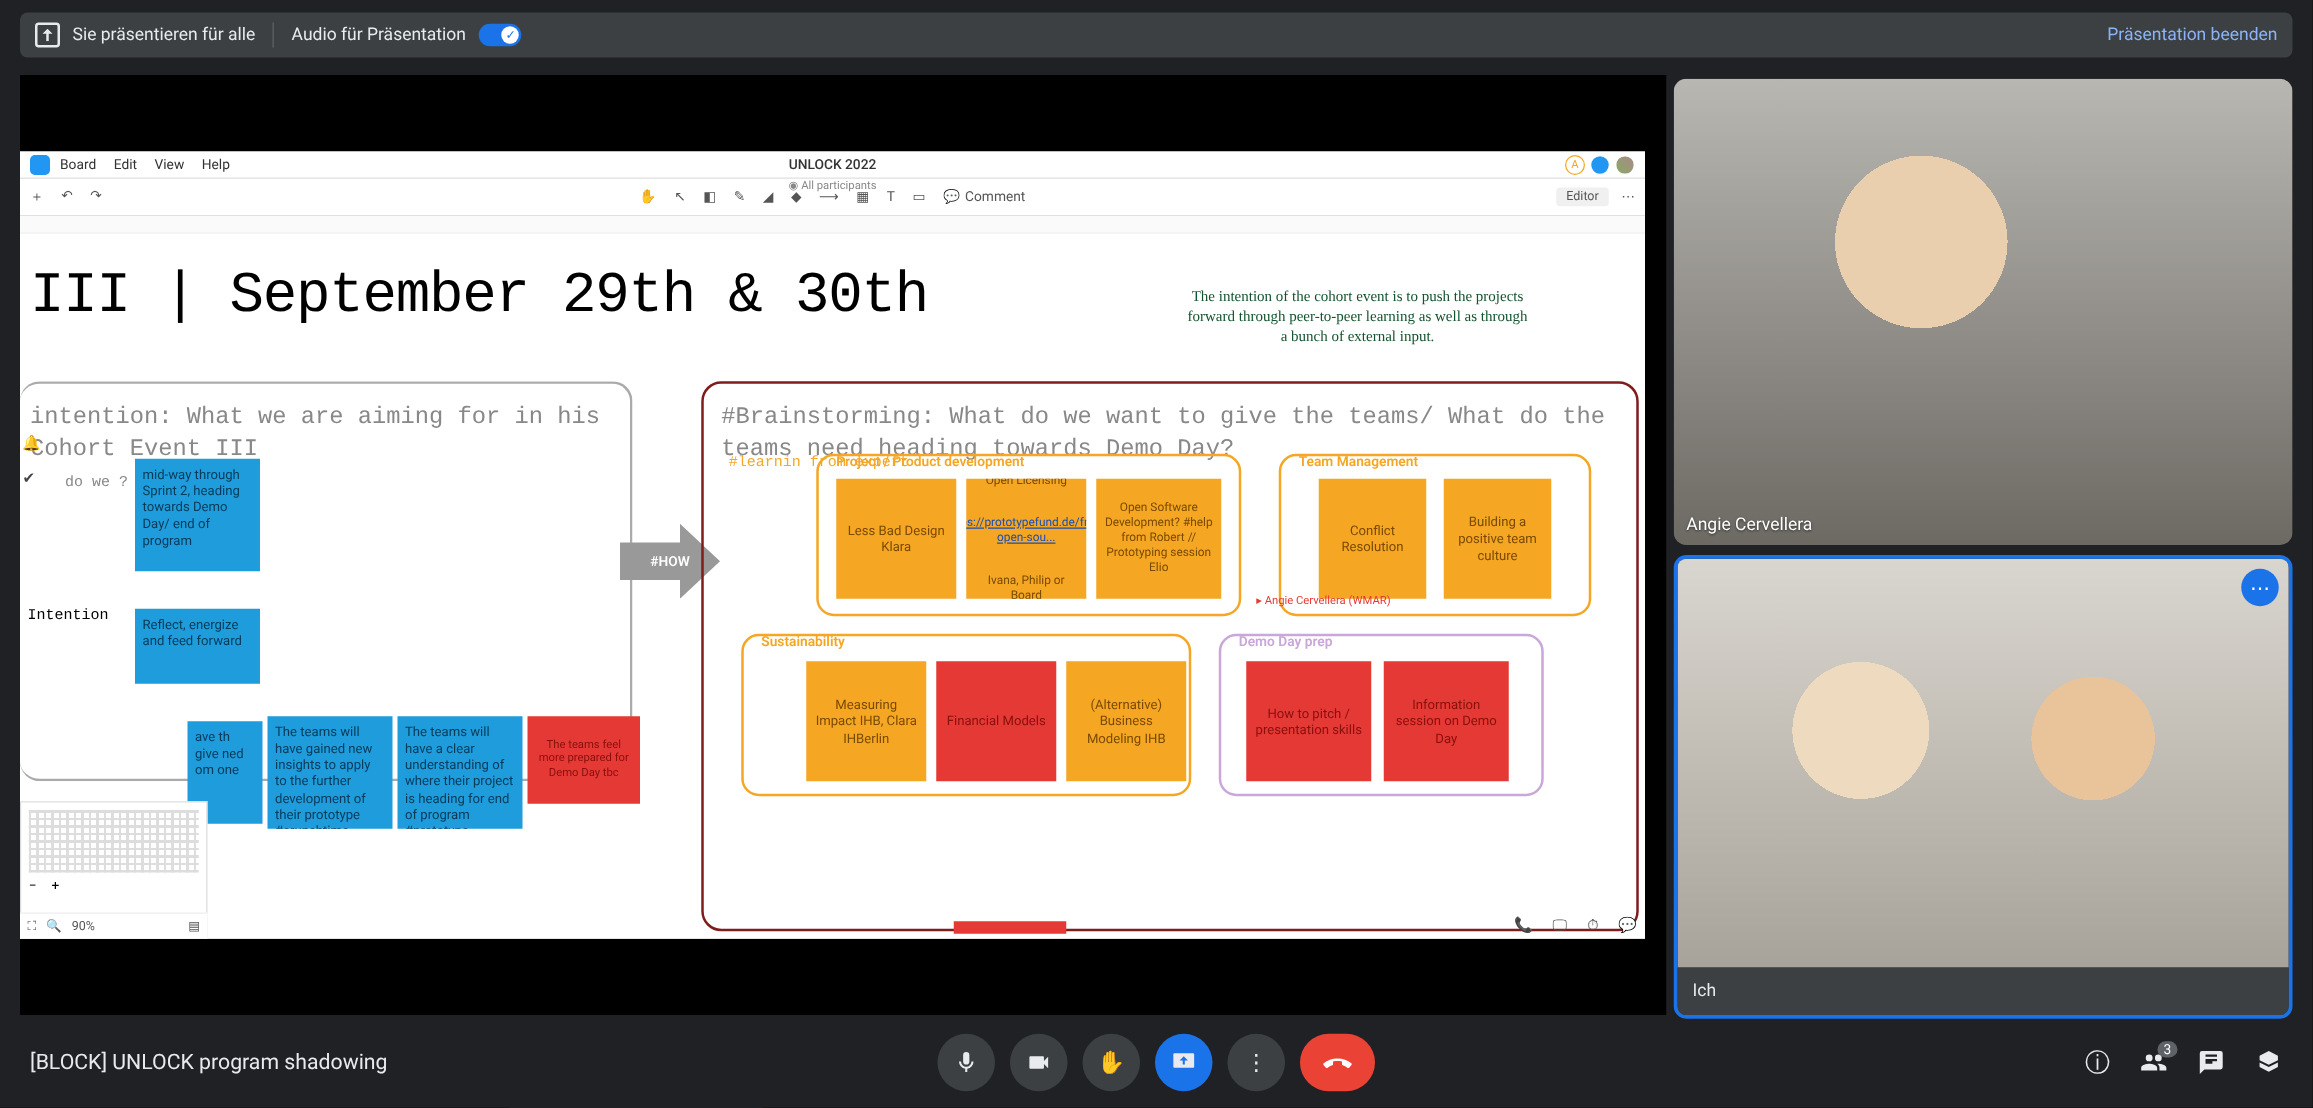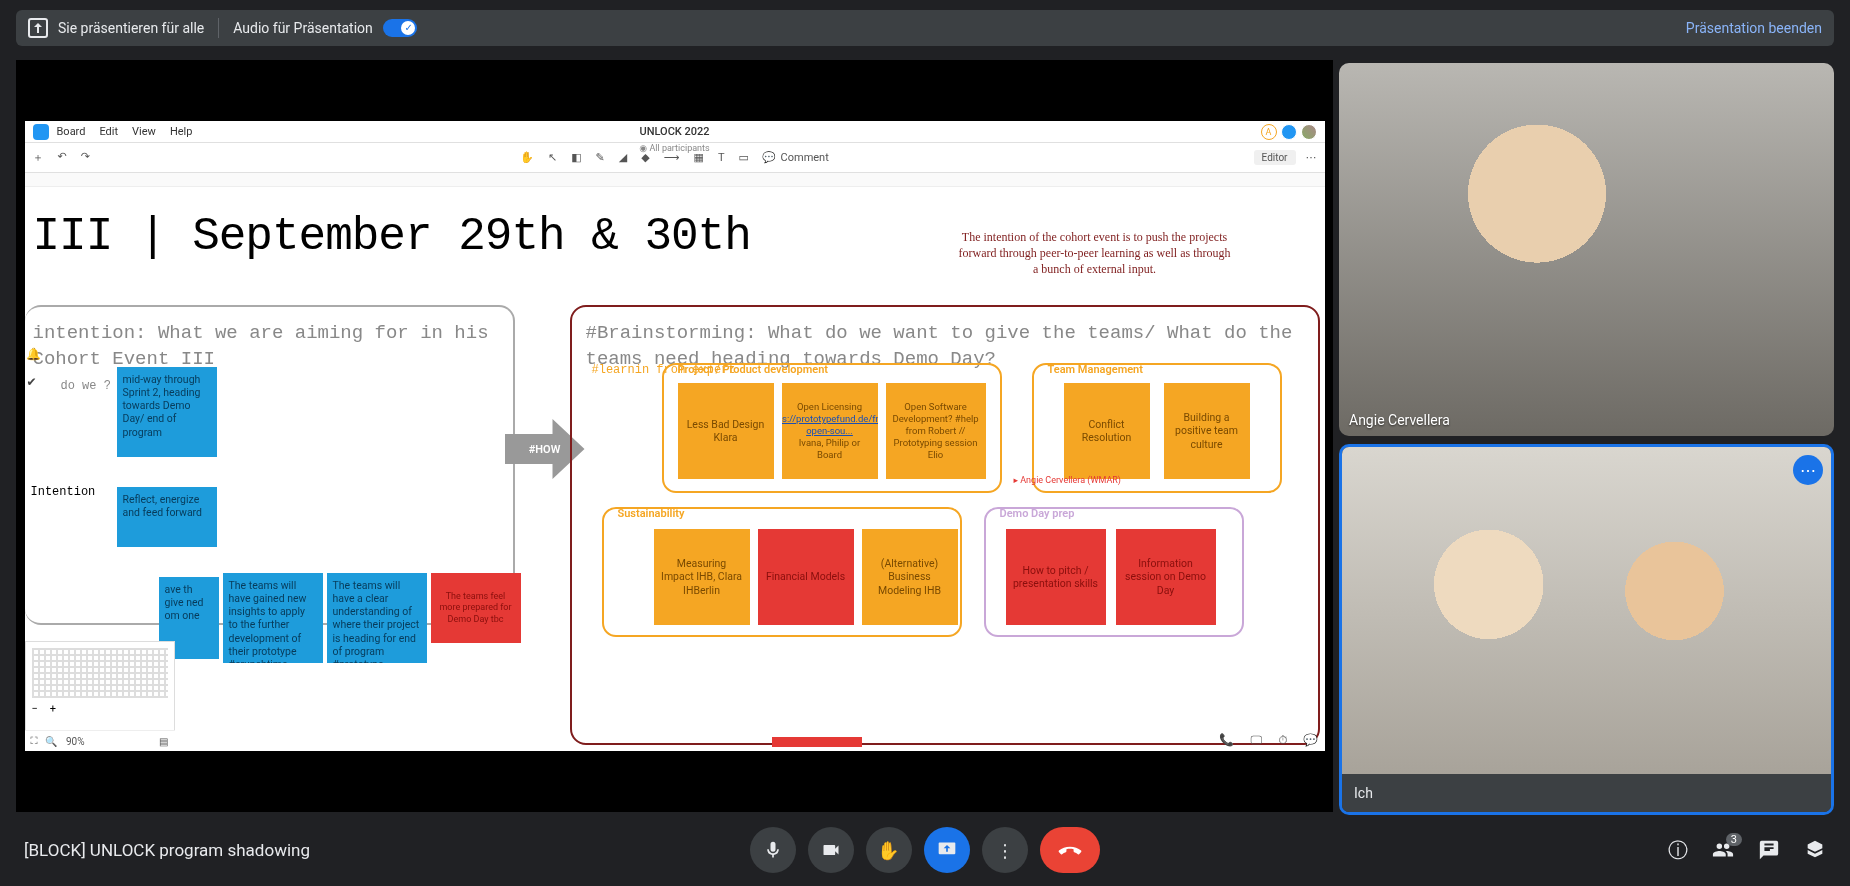--- a/index.html
+++ b/index.html
@@ -9,21 +9,21 @@
   .topbar { position: absolute; top: 10px; left: 16px; right: 16px; height: 36px; background: #3c4043; border-radius: 6px; display: flex; align-items: center; padding: 0 12px; font-size: 14px; }
   .topbar .share-icon { width: 20px; height: 20px; border: 2px solid #e8eaed; border-radius: 3px; display:flex; align-items:center; justify-content:center; margin-right: 10px;}
   .topbar .share-icon svg { width: 10px; height: 10px; fill: #e8eaed; }
   .topbar .divider { width: 1px; height: 20px; background: #5f6368; margin: 0 14px; }
   .topbar .toggle { width: 34px; height: 18px; background: #1a73e8; border-radius: 9px; margin-left: 10px; position: relative; }
   .topbar .toggle::after { content:""; position:absolute; right:2px; top:2px; width:14px; height:14px; background:#fff; border-radius:50%; }
   .topbar .toggle .check { position:absolute; right:4px; top:3px; color:#1a73e8; font-size:10px; z-index:1; }
   .topbar .end { margin-left: auto; color: #8ab4f8; cursor: pointer; }
 
   
-  .stage { position: absolute; top: 60px; left: 16px; width: 1317px; height: 752px; background: #000; display:flex; align-items:center; justify-content:center; }
+  .stage { position: absolute; top: 60px; left: 16px; width: 1317px; height: 752px; background: #000; display:flex; align-items:center; justify-content:flex-start; }
   .slide { width: 1300px; height: 630px; background: #fff; position: relative; overflow: hidden; color: #000; }
 
   
   .app-menu { position:absolute; top:0; left:0; right:0; height:22px; border-bottom:1px solid #e0e0e0; display:flex; align-items:center; font-size:11px; color:#333; }
   .app-menu .logo { width:16px; height:16px; background:#2196f3; border-radius:4px; margin:0 8px; }
   .app-menu span { margin-right: 14px; cursor:pointer; }
   .app-menu .title { position:absolute; left:50%; transform:translateX(-50%); font-weight:500; }
   .app-menu .avatars { position:absolute; right:8px; display:flex; gap:4px; align-items:center;}
   .app-menu .avatars .a { width:16px; height:16px; border-radius:50%; background:#ccc; border:1px solid #fff; }
 
@@ -33,21 +33,21 @@
   .app-toolbar .comment { display:flex; align-items:center; gap:4px; font-size:11px; }
   .app-toolbar .right { position:absolute; right:8px; display:flex; gap:10px; align-items:center; }
   .app-toolbar .editor { background:#f0f0f0; border-radius:3px; padding:2px 8px; font-size:10px; }
 
   .ruler { position:absolute; top:52px; left:0; right:0; height:14px; background:#fafafa; border-bottom:1px solid #eee; }
 
   .canvas { position:absolute; top:66px; left:0; right:0; bottom:0; background:#fff; }
 
   .mono { font-family: "Courier New", monospace; }
   .big-title { position:absolute; top:24px; left:8px; font-size:46px; letter-spacing:-1px; }
-  .intent-text { position:absolute; top:42px; right:90px; width:280px; font-size:12px; color:#7f1d1d; text-align:center; line-height:1.35; font-family: Georgia, serif;}
+  .intent-text { position:absolute; top:42px; right:90px; width:280px; font-size:12px; color:#14532d; text-align:center; line-height:1.35; font-family: Georgia, serif;}
 
   .box-left { position:absolute; top:118px; left:0; width:490px; height:320px; border:2px solid #aaa; border-radius:16px; border-left:none; padding:14px 14px 14px 8px; }
   .box-right { position:absolute; top:118px; left:545px; width:750px; height:440px; border:2px solid #7f1d1d; border-radius:16px; padding:14px; }
 
   .box-head { font-size:19px; color:#888; line-height:1.35; }
 
   .arrow { position:absolute; top:232px; left:480px; width:80px; height:60px; background:#999; clip-path: polygon(0 25%, 60% 25%, 60% 0, 100% 50%, 60% 100%, 60% 75%, 0 75%); display:flex; align-items:center; justify-content:center; color:#fff; font-size:11px; font-weight:600; }
 
   .note { font-size:10.5px; line-height:1.25; padding:6px; overflow:hidden; }
   .blue { background:#1e9cdb; color:#073b5a; }
@@ -189,21 +189,21 @@
         </div>
 
       <div class="box-right">
         <div class="mono box-head">#Brainstorming: What do we want to give the teams/ What do the teams need heading towards Demo Day?</div>
 
         <div class="tag-learning" style="top:56px; left:20px;">#learnin   from expert</div>
 
         <div class="group g-orange" style="top:56px; left:90px; width:340px; height:130px;">
           <span class="label">Project / Product development</span>
           <div class="note orange" style="position:absolute; top:18px; left:14px; width:96px; height:96px;">Less Bad Design Klara</div>
-          <div class="note orange" style="position:absolute; top:18px; left:118px; width:96px; height:96px; flex-direction:column; font-size:9.5px;">
+          <div class="note orange" style="position:absolute; top:18px; left:118px; width:96px; height:96px; flex-direction:column; font-size:9.5px;gap:22px;">
             <span>Open Licensing</span>
             <span style="color:#1a4fb3; text-decoration:underline;">https://prototypefund.de/freie-open-sou...</span>
             <span>Ivana, Philip or Board</span>
           </div>
           <div class="note orange" style="position:absolute; top:18px; left:222px; width:100px; height:96px; font-size:9.5px;">Open Software Development? #help from Robert // Prototyping session Elio</div>
         </div>
 
         <div class="group g-orange" style="top:56px; left:460px; width:250px; height:130px;">
           <span class="label">Team Management</span>
           <div class="note orange" style="position:absolute; top:18px; left:30px; width:86px; height:96px;">Conflict Resolution</div>

